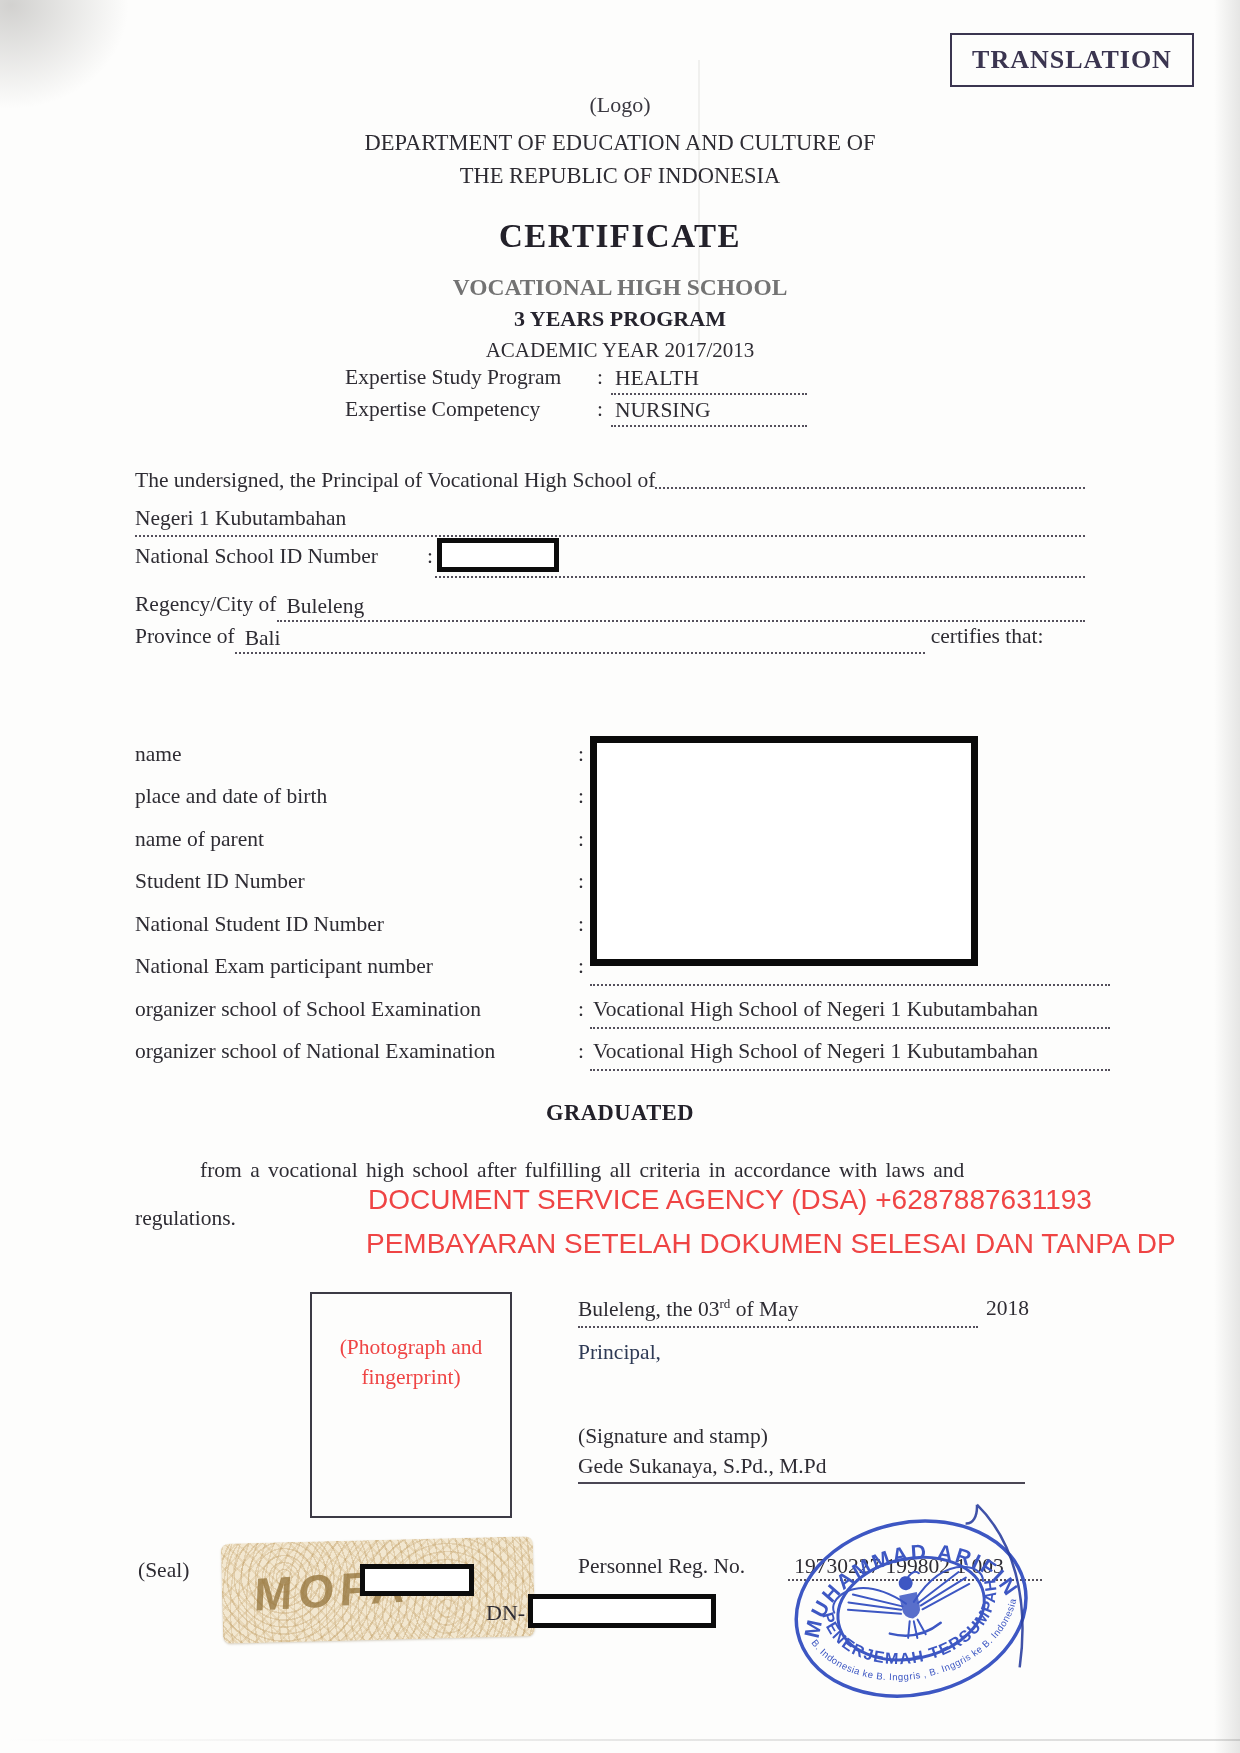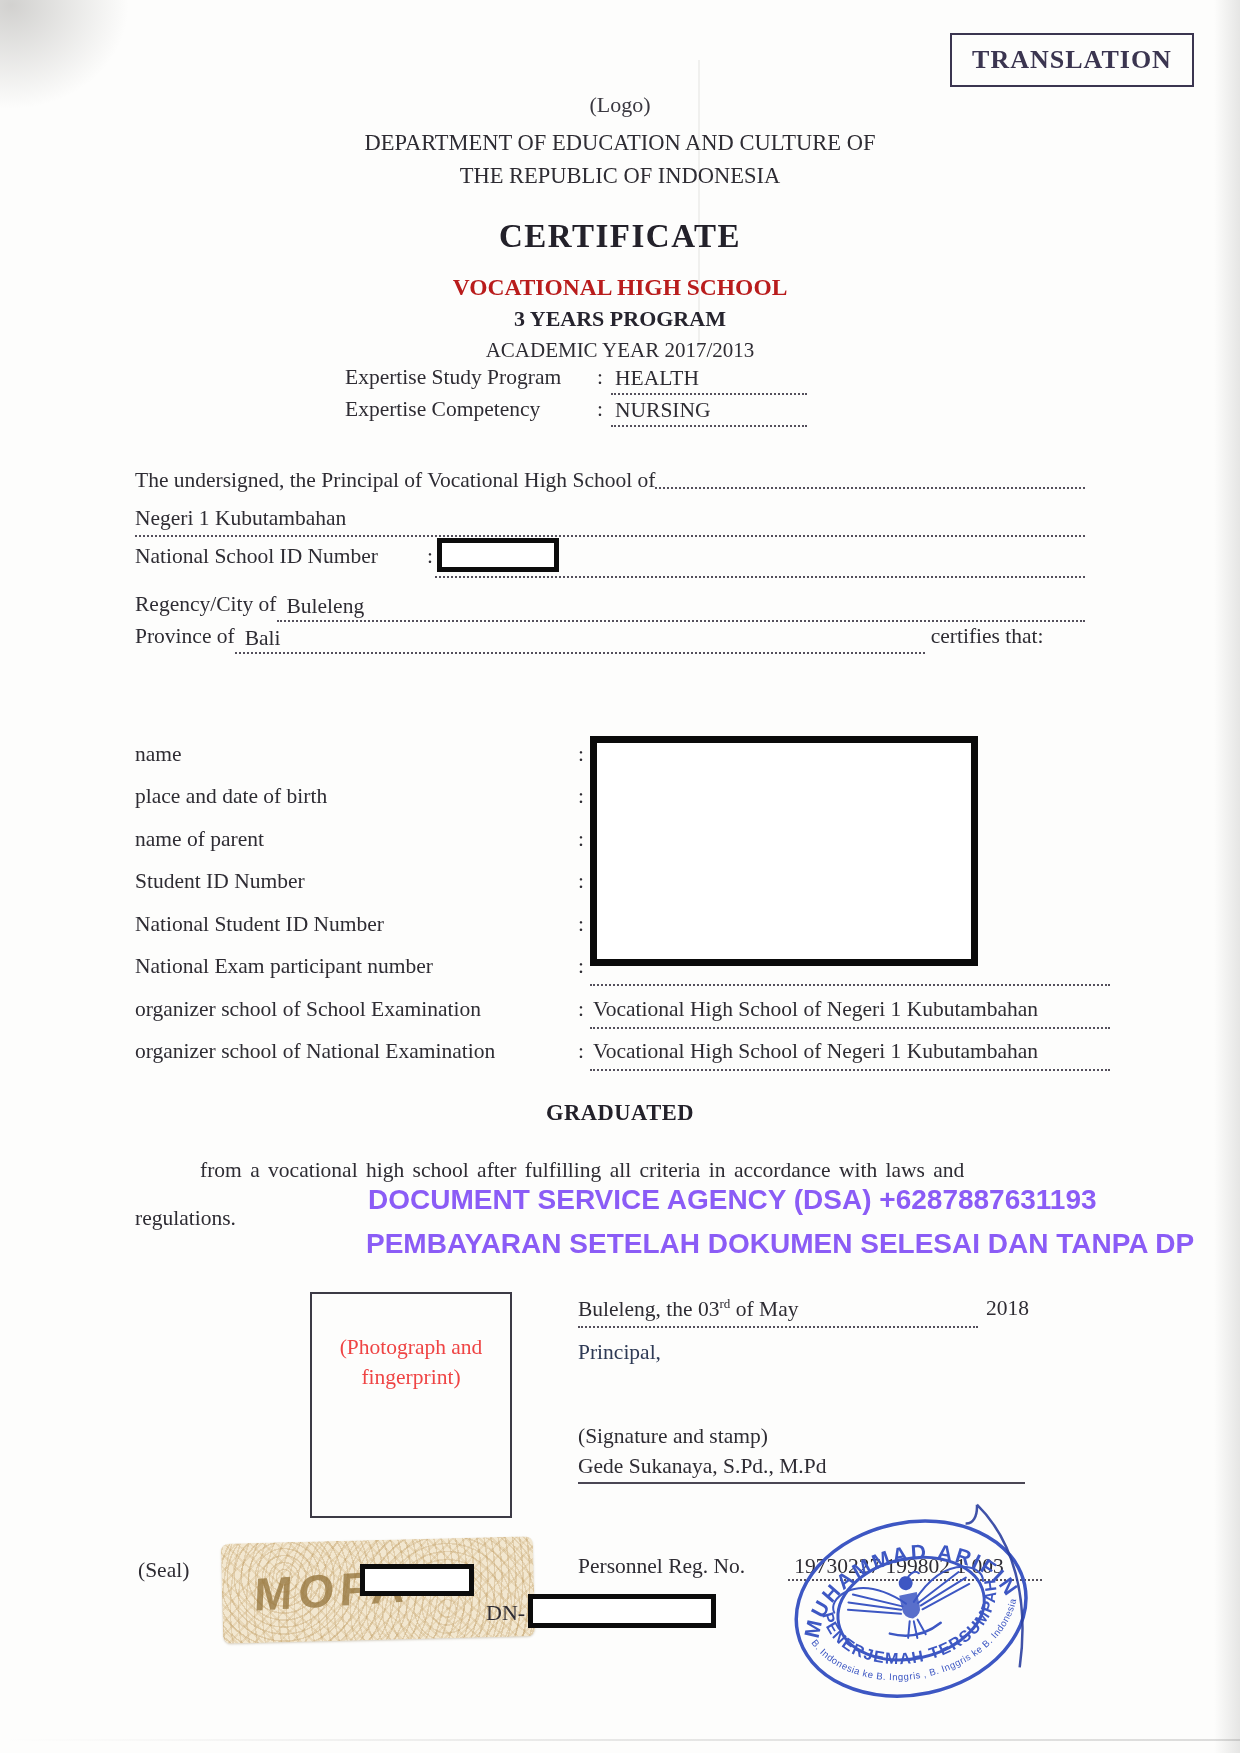--- a/index.html
+++ b/index.html
@@ -21,21 +21,21 @@
   .crease{left:698px;top:60px;width:2px;height:290px;background:rgba(90,85,80,.08);}
 
   .translation-box{left:950px;top:33px;width:240px;height:50px;border:2px solid #3b3550;
     display:flex;align-items:center;justify-content:center;
     font-size:26px;font-weight:bold;letter-spacing:1px;color:#3b3550;}
 
   .logo-line{top:92px;font-size:22px;color:#3a3840;}
   .dept1{top:130px;font-size:22.5px;}
   .dept2{top:163px;font-size:22.5px;}
   .cert-title{top:218px;font-size:33px;font-weight:bold;letter-spacing:1.5px;color:#23212a;}
-  .sub1{top:274px;font-size:23.5px;font-weight:bold;color:#b91c1c;}
+  .sub1{top:274px;font-size:23.5px;font-weight:bold;color:#737373;}
   .sub2{top:306px;font-size:22px;font-weight:bold;color:#26242e;}
   .ay{top:338px;font-size:21px;}
 
   .exp-row{left:345px;width:462px;height:30px;display:flex;font-size:21.5px;}
   .exp-row .lbl{flex:0 0 252px;}
   .exp-row .colon{flex:0 0 14px;}
   .exp-row .val{flex:1;border-bottom:2px dotted #54505c;padding-left:4px;line-height:26px;}
 
   .leader{flex:1;border-bottom:2px dotted #54505c;margin-bottom:4px;}
   .bodyrow{left:135px;width:950px;display:flex;font-size:21.5px;align-items:stretch;}
@@ -58,21 +58,21 @@
   .frow .fcolon{position:absolute;left:443px;top:0;}
   .frow .vline{position:absolute;left:455px;right:0;bottom:-2px;border-bottom:2px dotted #54505c;}
   .frow .fvalue{position:absolute;left:458px;top:0;white-space:nowrap;}
   .partial-digits{position:absolute;left:458px;top:-6px;font-size:20px;font-weight:bold;color:#1e2430;letter-spacing:3px;z-index:1;}
   .bigbox{left:590px;top:736px;width:388px;height:230px;background:#fff;border:7px solid #0a0a0a;box-sizing:border-box;z-index:5;}
 
   .graduated{top:1100px;font-size:22.5px;font-weight:bold;letter-spacing:.5px;color:#23212a;}
   .para1{top:1158px;left:200px;width:910px;font-size:21.5px;word-spacing:3px;}
   .para2{top:1206px;left:135px;font-size:21.5px;}
 
-  .wm{font-family:"Liberation Sans","DejaVu Sans",sans-serif;font-weight:bold;font-size:28px;color:#8b5cf6;white-space:nowrap;z-index:6;}
+  .wm{font-family:"Liberation Sans","DejaVu Sans",sans-serif;font-weight:normal;font-size:28px;color:#ef4444;white-space:nowrap;z-index:6;}
   .wm1{top:1184px;left:368px;}
   .wm2{top:1228px;left:366px;}
 
   .photo-box{left:310px;top:1292px;width:202px;height:226px;border:2px solid #3c3a45;box-sizing:border-box;
     text-align:center;font-size:21.5px;color:#ef4444;padding-top:38px;}
   .photo-box div{line-height:30px;}
 
   .date-row{left:578px;top:1296px;width:400px;border-bottom:2px dotted #54505c;padding-bottom:4px;font-size:21.5px;white-space:nowrap;}
   .year{left:986px;top:1296px;font-size:21.5px;}
   sup{font-size:13px;}

